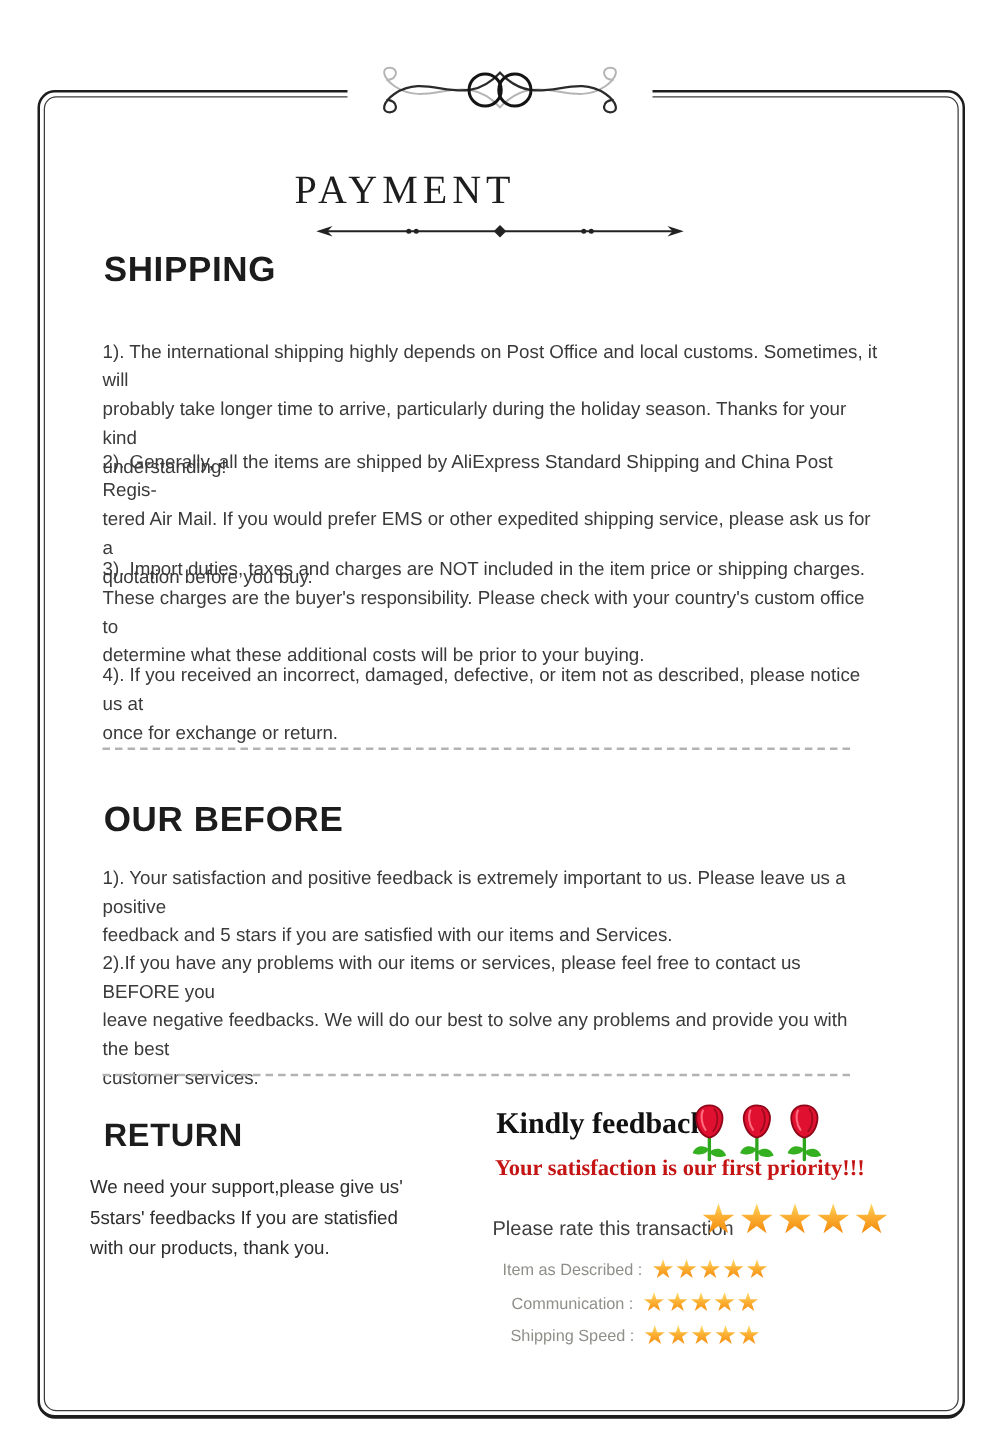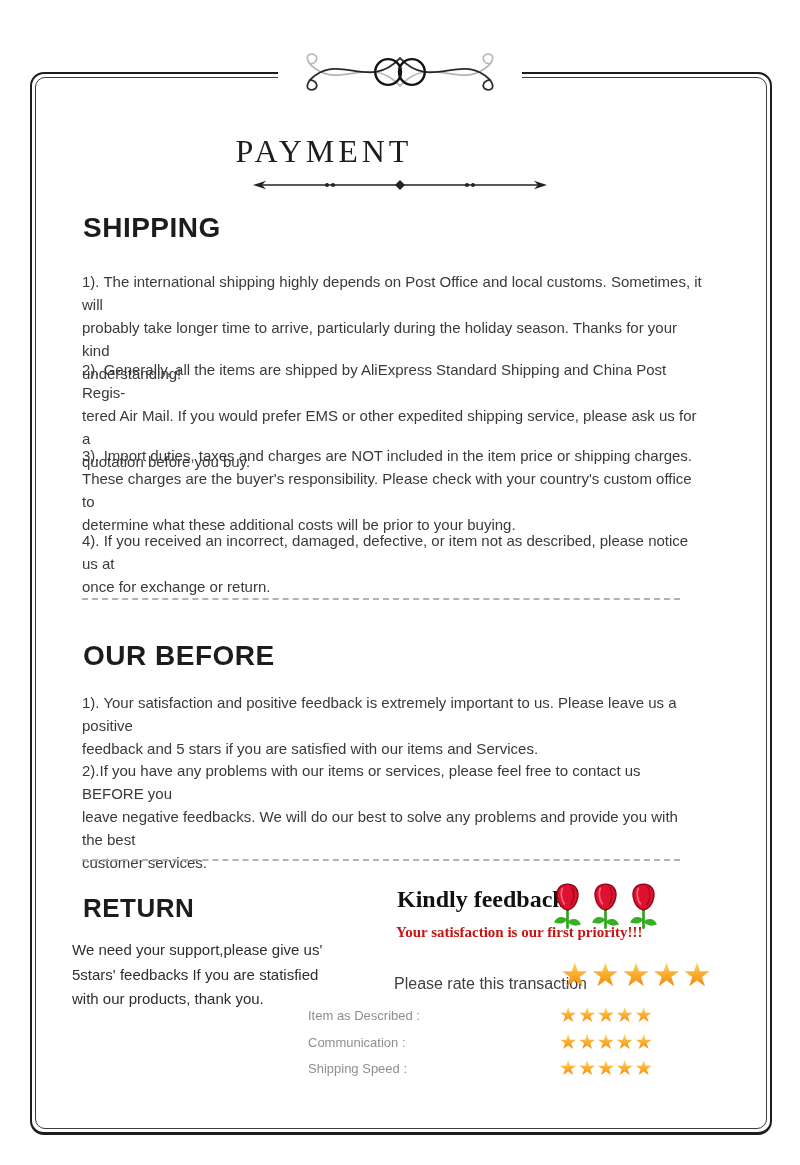--- a/index.html
+++ b/index.html
@@ -72,21 +72,21 @@
   .kindly-title {
     position: absolute; left: 397px; top: 886px;
     font-family: "Liberation Serif", serif;
     font-size: 24px; font-weight: bold; color: #111111;
   }
   .roses { position: absolute; left: 552px; top: 882px; width: 120px; height: 50px; display: flex; gap: 7px; }
   .rose { width: 31px; height: 48px; }
   .priority-line {
     position: absolute; left: 396px; top: 924px; width: 360px;
     font-family: "Liberation Serif", serif;
-    font-size: 15px; font-weight: bold;
+    font-size: 18px; font-weight: bold;
     color: #c41414;
   }
   .rate-prompt {
     position: absolute; left: 394px; top: 975px;
     font-size: 16px; color: #3f3f3f;
   }
   
   .stars {
     font-family: "DejaVu Sans", sans-serif;
     color: #f59b0f;
@@ -100,22 +100,22 @@
       background-clip: text;
       -webkit-text-fill-color: transparent;
       color: transparent;
     }
   }
   .stars-big {
     position: absolute; left: 560px; top: 958px;
     font-size: 33px;
   }
   .rate-row {
-    position: absolute; left: 308px; width: 345px; height: 24px;
-    display: flex; align-items: center; justify-content: space-between;
+    position: absolute; left: 336px; width: 345px; height: 24px;
+    display: flex; align-items: center; justify-content: center;
   }
   .rate-label {
     font-size: 13px; color: #8f8f8a;
     margin-right: 7px; text-align: right;
   }
   .rate-row .stars { font-size: 21px; letter-spacing: 0; }
   .row-1 { top: 1003px; }
   .row-2 { top: 1030px; }
   .row-3 { top: 1056px; }
 </style>
@@ -142,21 +142,21 @@
   <line x1="6" y1="7" x2="290" y2="7" stroke="#222222" stroke-width="1.6"></line>
   <polygon points="1,7 14,2.8 10,7 14,11.2" fill="#222222"></polygon>
   <polygon points="295,7 282,2.8 286,7 282,11.2" fill="#222222"></polygon>
   <circle cx="75" cy="7" r="2" fill="#222222"></circle>
   <circle cx="81" cy="7" r="2" fill="#222222"></circle>
   <circle cx="215" cy="7" r="2" fill="#222222"></circle>
   <circle cx="221" cy="7" r="2" fill="#222222"></circle>
   <polygon points="148,2 153,7 148,12 143,7" fill="#222222"></polygon>
 </svg>
 
-<h2 class="section-heading" style="top:212px">SHIPPING</h2>
+<h2 class="section-heading" style="top:200px">SHIPPING</h2>
 <p class="para" style="top:270px">1).  The international shipping highly depends on Post Office and local customs. Sometimes, it will
 probably take longer time to arrive, particularly during the holiday season. Thanks for your kind
 understanding!</p>
 <p class="para" style="top:358px">2). Generally, all the items are shipped by AliExpress Standard Shipping and China Post Regis-
 tered Air Mail. If you would prefer EMS or other expedited shipping service, please ask us for a
 quotation before you buy.</p>
 <p class="para" style="top:444px">3). Import duties, taxes and charges are NOT included in the item price or shipping charges.
 These charges are the buyer's responsibility. Please check with your country's custom office to
 determine what these additional costs will be prior to your buying.</p>
 <p class="para" style="top:529px">4). If you received an incorrect, damaged, defective, or item not as described, please notice us at

